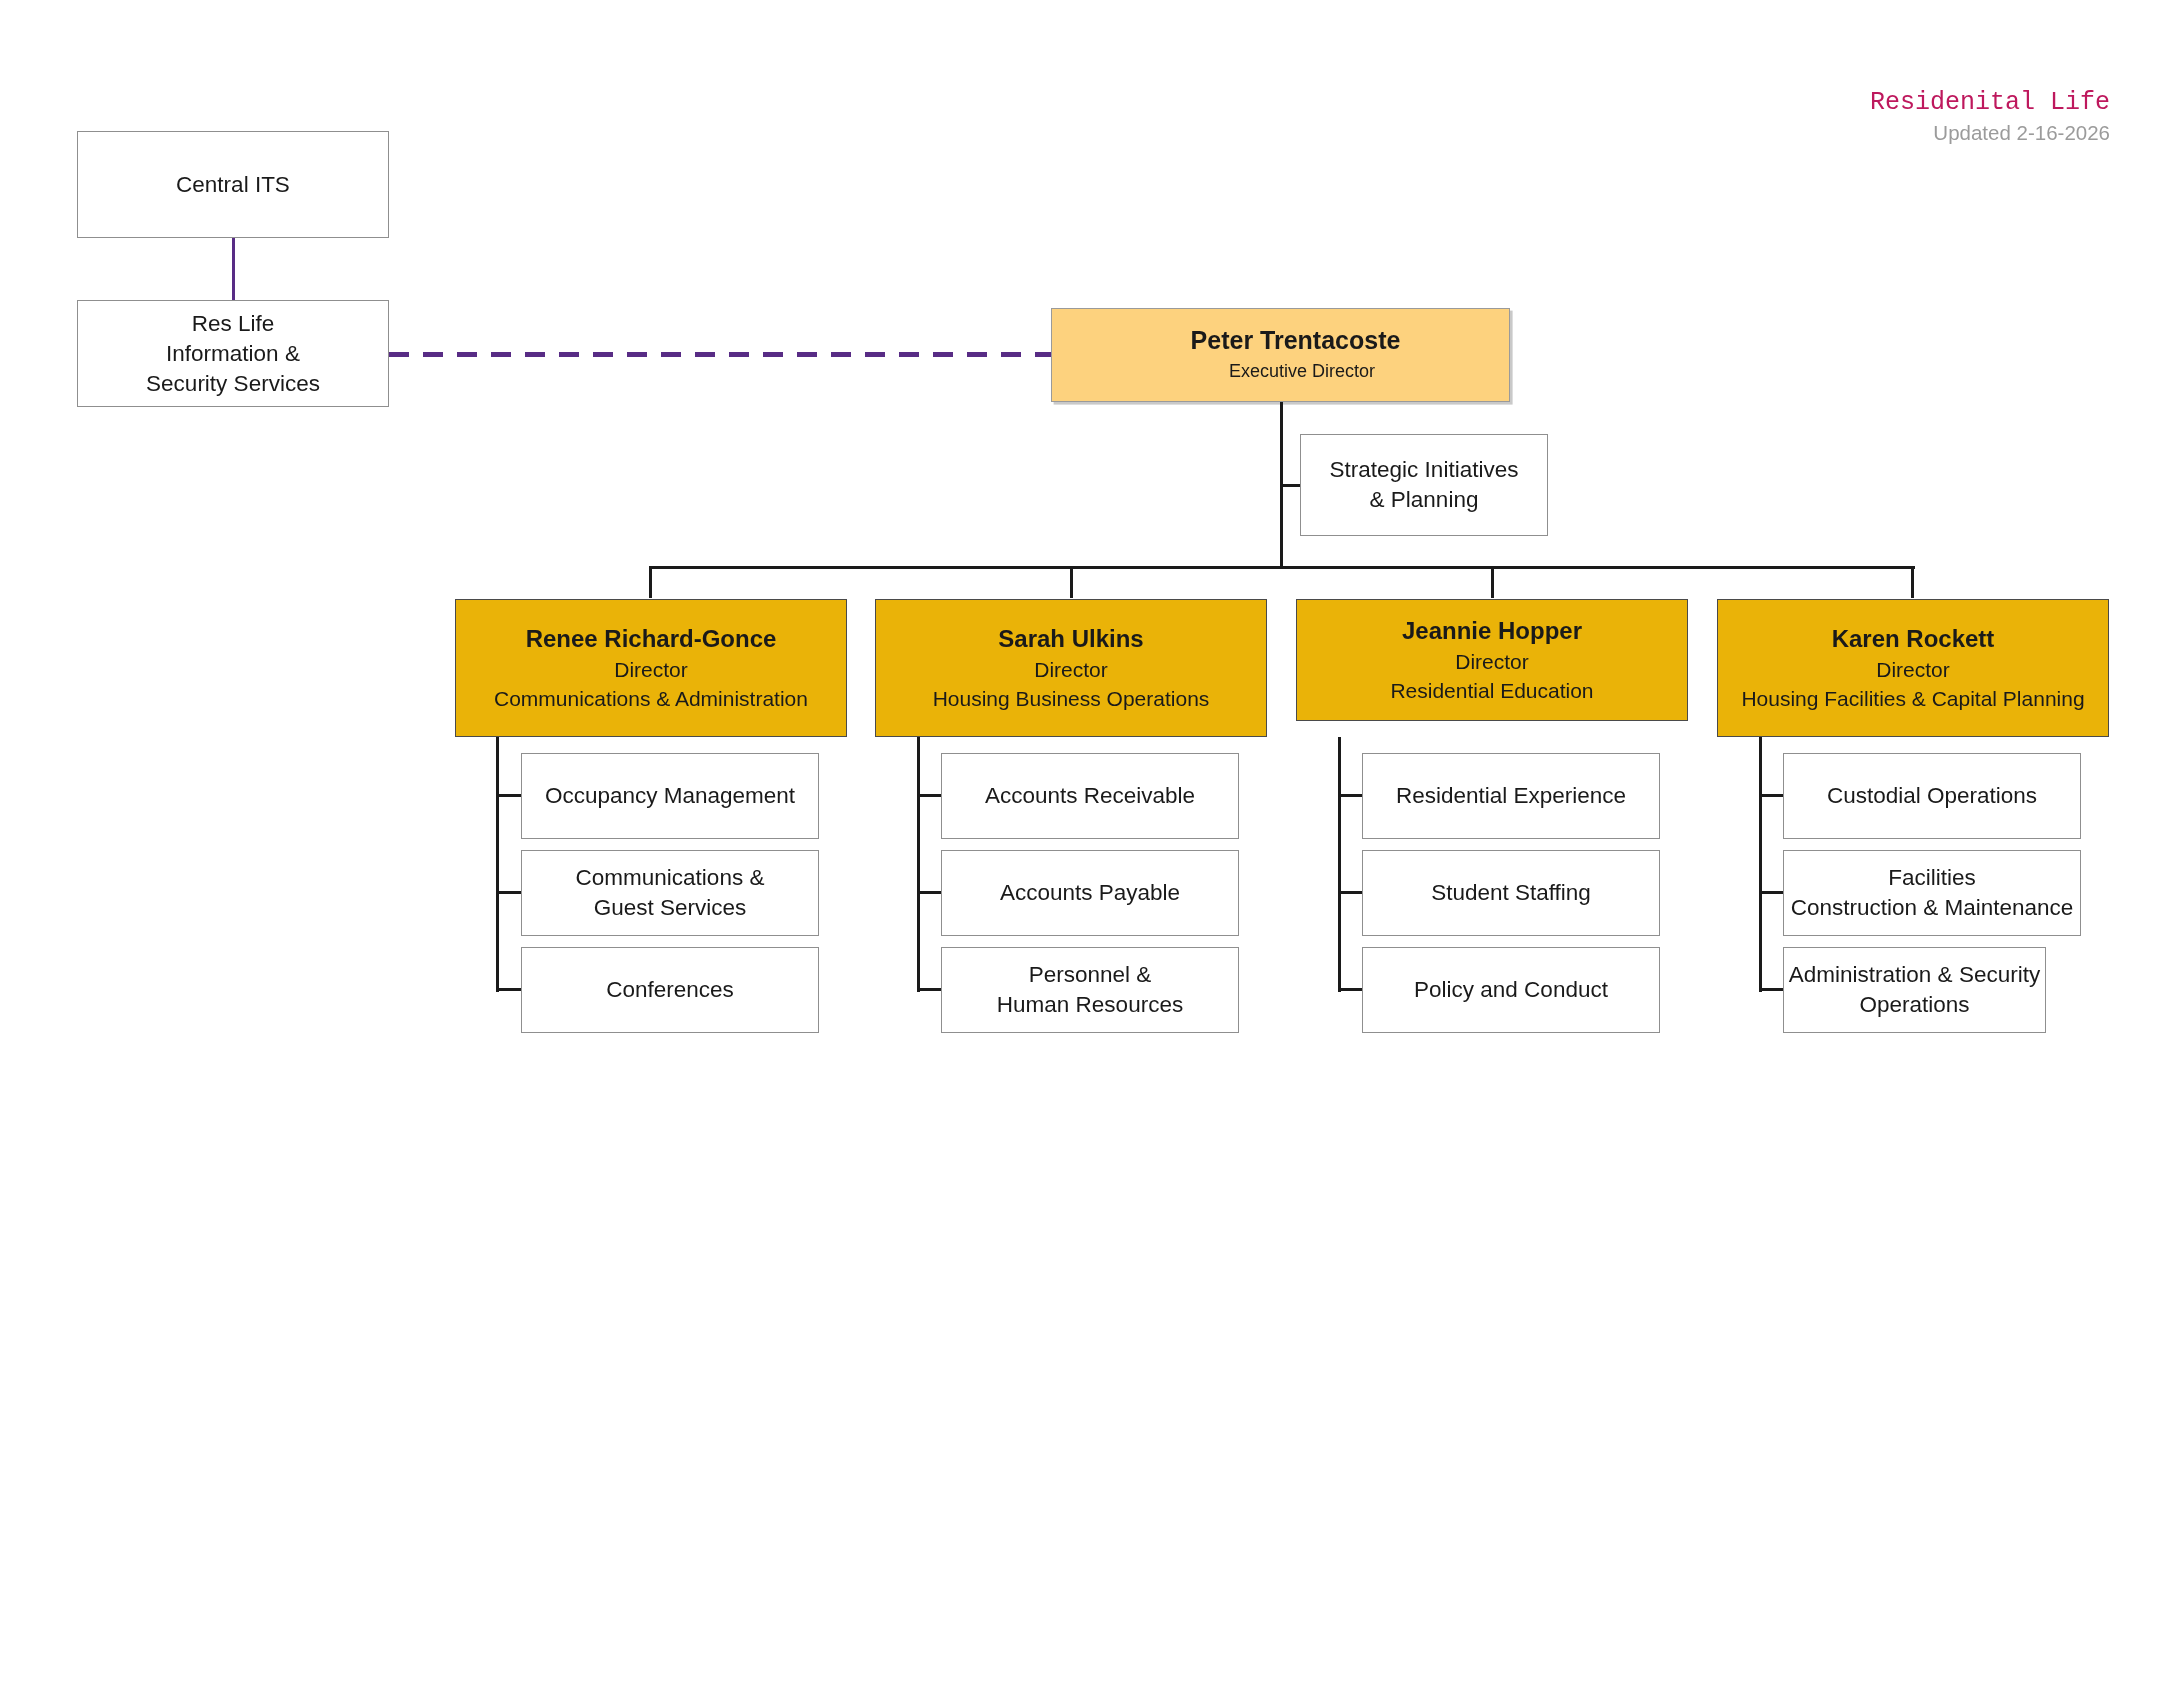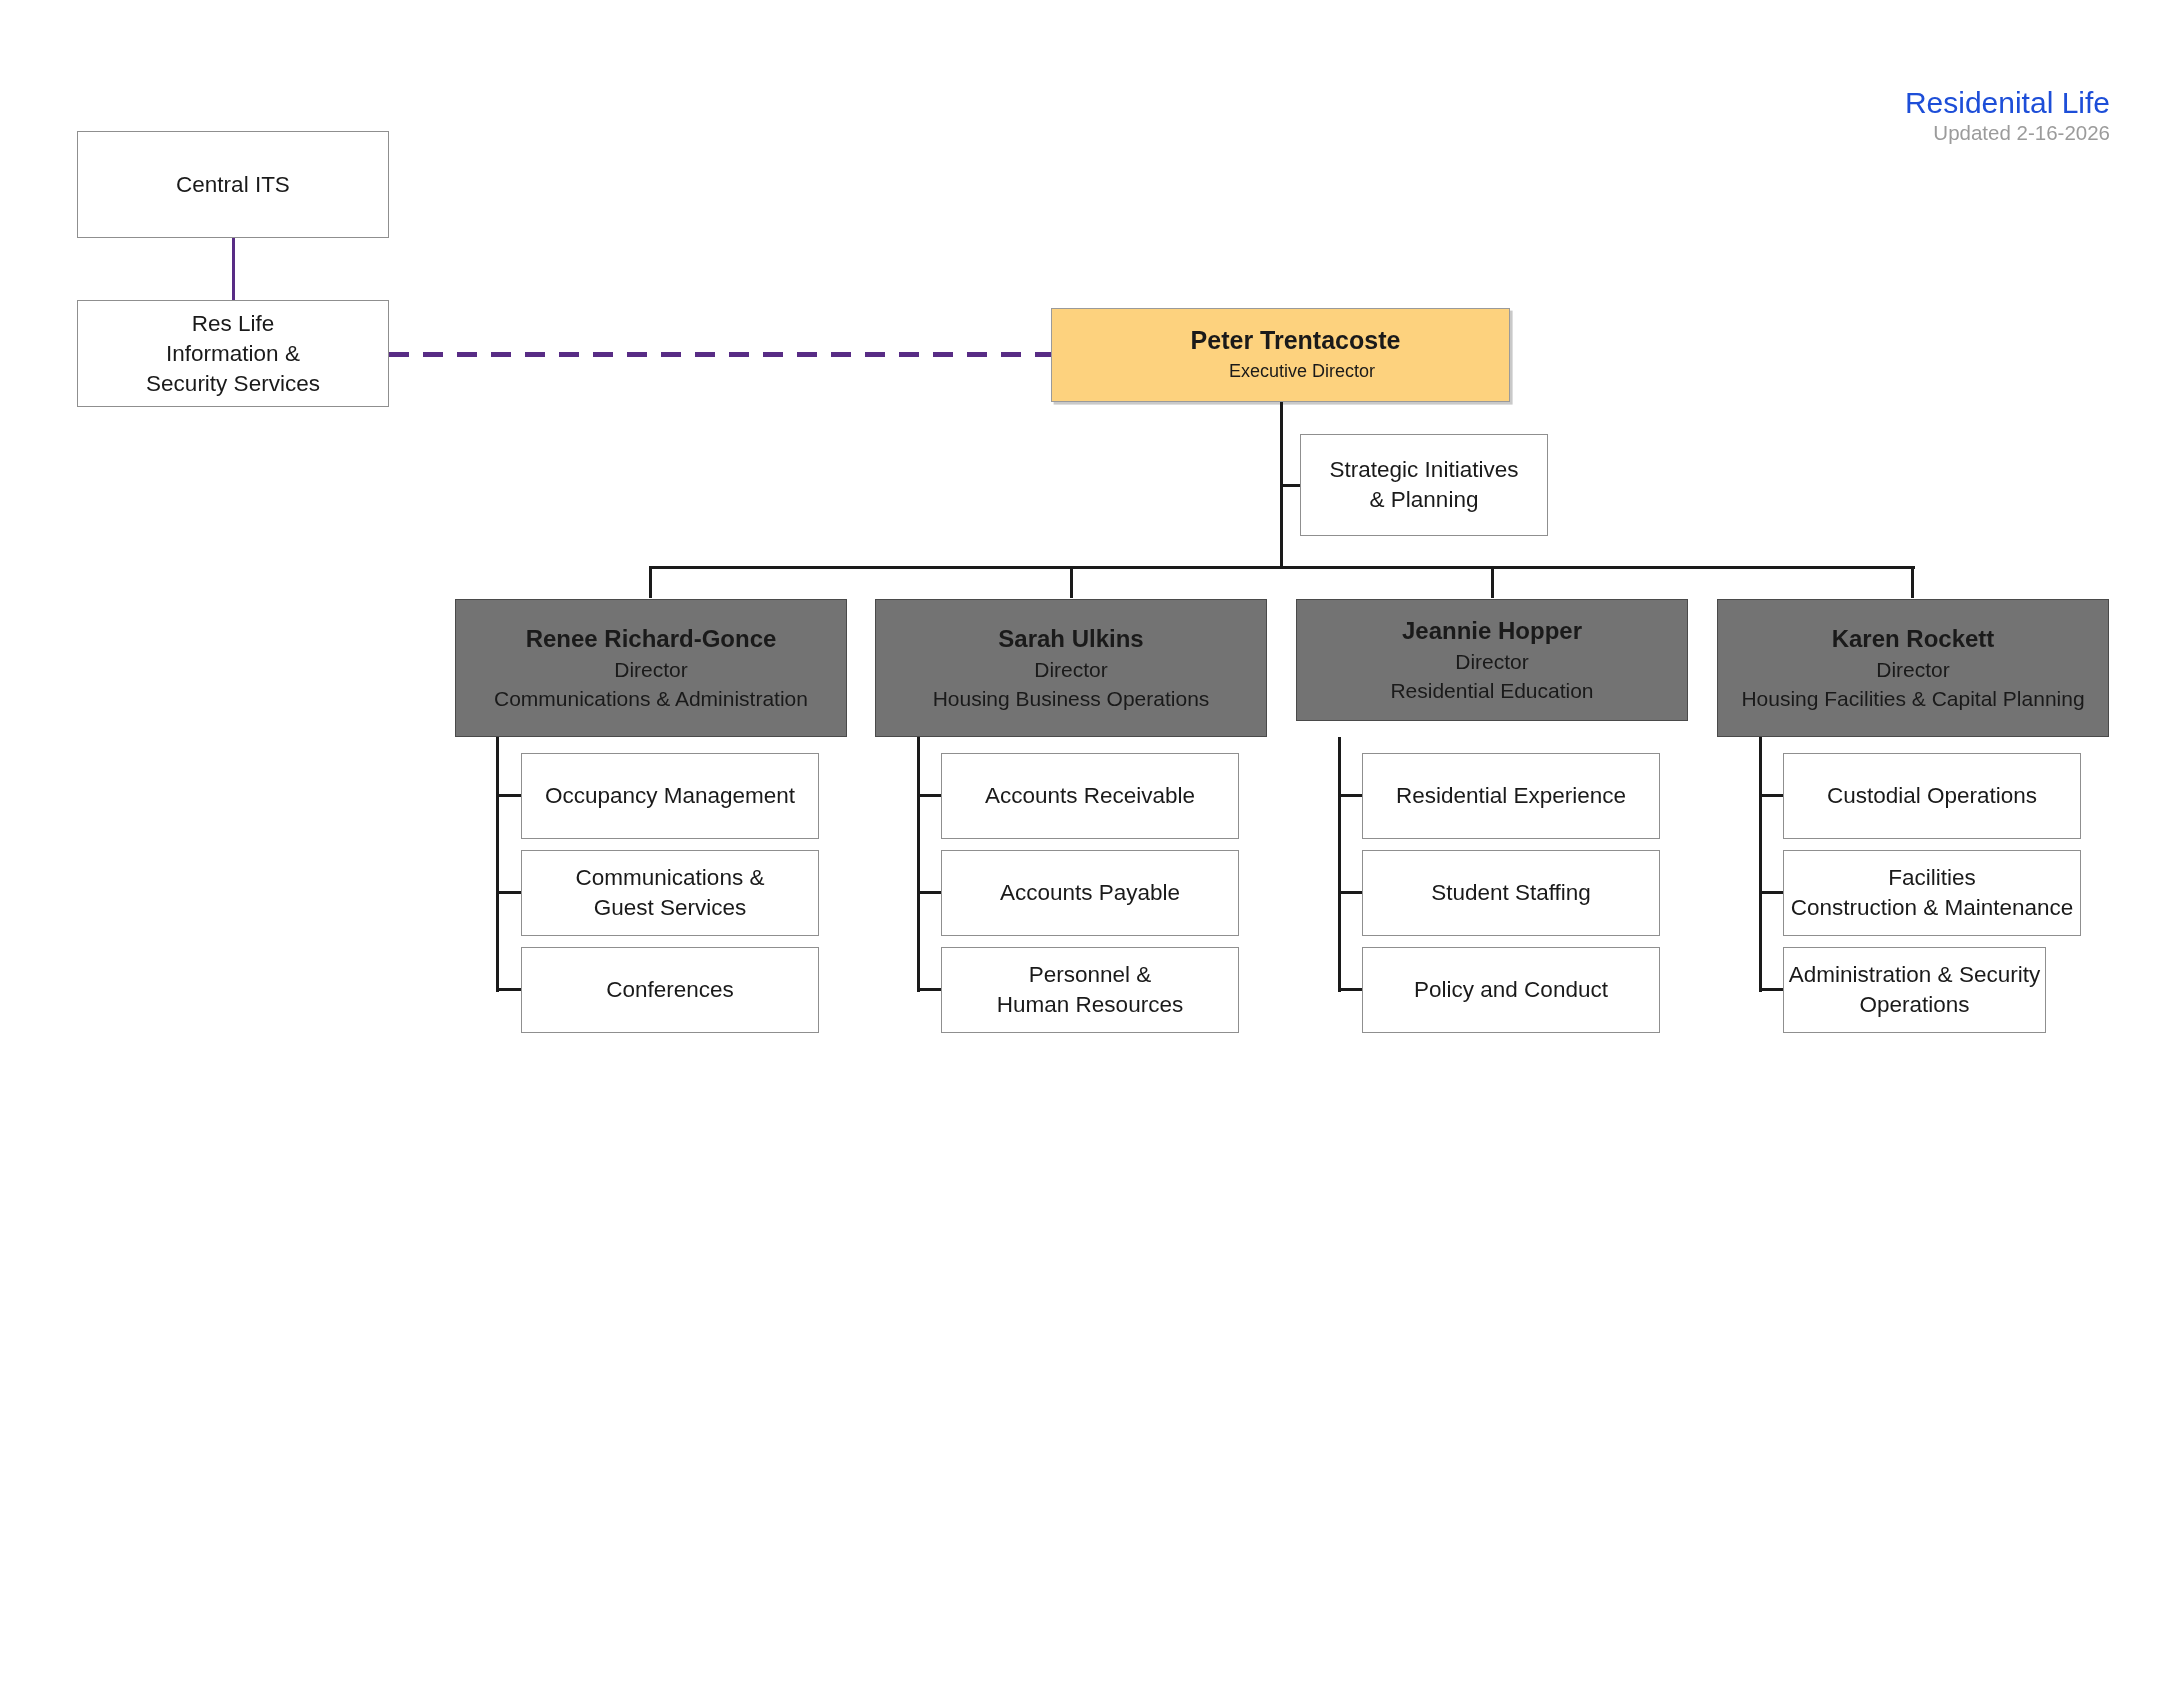--- a/index.html
+++ b/index.html
@@ -23,38 +23,38 @@
   .box .lbl{white-space:pre-line;font-size:22.5px;line-height:30px;}
   .exec{
     background:#FDD27E;
     border:1.3px solid #9a9a9a;
     box-shadow:2.6px 2.6px 0 #c9c9c9;
     padding-left:30px;
   }
   .exec .name{font-weight:bold;font-size:25px;line-height:33px;}
   .exec .title{font-size:18px;line-height:29px;margin-left:13px;}
   .director{
-    background:#737373;
+    background:#eab308;
     border:1.3px solid #4a4a4a;
   }
   .director .name{font-weight:bold;font-size:24px;line-height:32px;}
   .director .role{font-size:21px;line-height:29px;}
   .director .dept{font-size:21px;line-height:29px;}
   .unit{border:1.3px solid #8f8f8f;}
   .line{position:absolute;background:#1a1a1a;}
   .purple-line{position:absolute;background:#582C85;}
   .purple-dash{
     position:absolute;height:4.6px;
     background:repeating-linear-gradient(90deg,#582C85 0 20px,transparent 20px 34px);
   }
   .doc-title{
     position:absolute;top:87px;right:73px;
     text-align:right;
   }
-  .doc-title .t1{font-size:30px;color:#1d4ed8;line-height:32px;}
+  .doc-title .t1{font-size:25px;color:#be185d;line-height:32px;font-family:Liberation Mono, monospace;}
   .doc-title .t2{font-size:20.5px;color:#9b9b9b;line-height:28px;}
 </style>
 </head>
 <body>
 
 <div class="canvas">
 
   <div class="doc-title">
     <div class="t1">Residenital Life</div>
     <div class="t2">Updated 2-16-2026</div>

